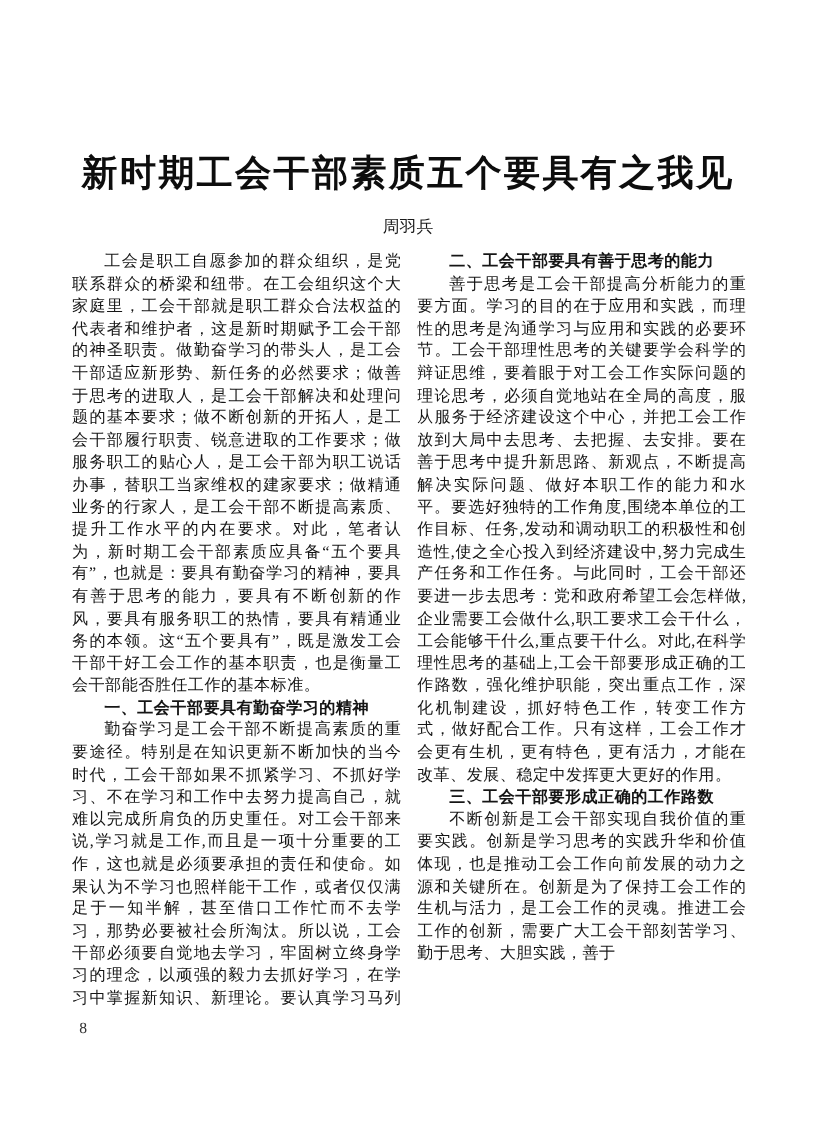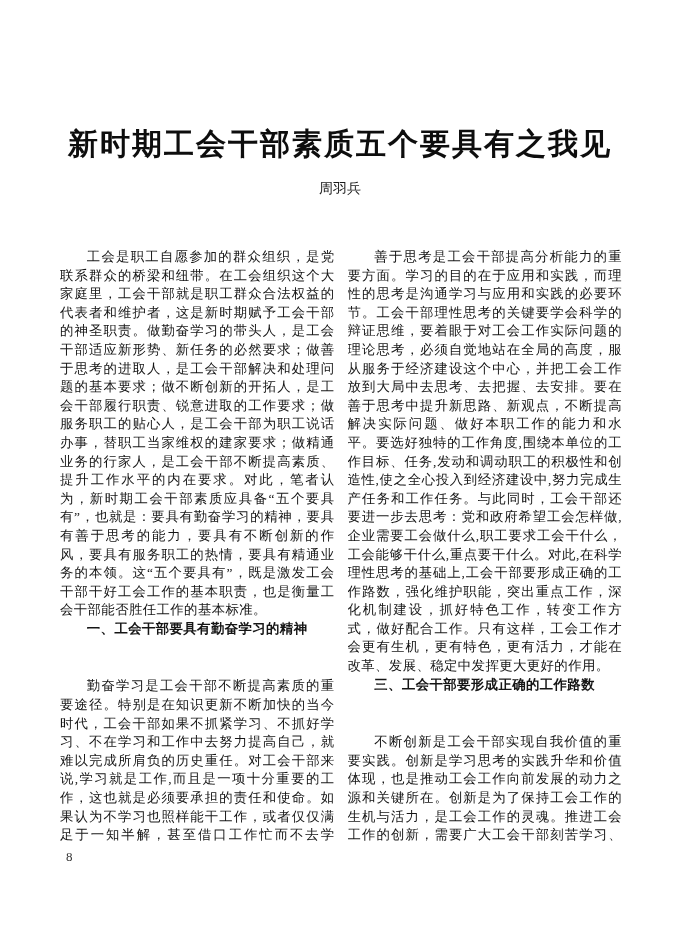--- a/index.html
+++ b/index.html
@@ -77,21 +77,20 @@
   .para, .sec-heading {
     margin: 0;
     font-size: 13.4px;
     line-height: 18.6px;
     text-align: justify;
     text-justify: inter-ideograph;
     letter-spacing: 0.4px;
   }
   .para.indent {
     text-indent: 2em;
-    margin-top: 39px;
   }
   .sec-heading {
     font-weight: bold;
     text-indent: 2em;
     font-family: "Liberation Sans", "DejaVu Sans", sans-serif;
     font-size: 13.4px;
   }
   .page-number {
     position: absolute;
     left: 66px;
@@ -110,20 +109,21 @@
 
   <div class="article-author">周羽兵</div>
 
   <div class="columns">
     <div class="col" id="col-left">
         <p class="para indent">工会是职工自愿参加的群众组织，是党联系群众的桥梁和纽带。在工会组织这个大家庭里，工会干部就是职工群众合法权益的代表者和维护者，这是新时期赋予工会干部的神圣职责。做勤奋学习的带头人，是工会干部适应新形势、新任务的必然要求；做善于思考的进取人，是工会干部解决和处理问题的基本要求；做不断创新的开拓人，是工会干部履行职责、锐意进取的工作要求；做服务职工的贴心人，是工会干部为职工说话办事，替职工当家维权的建家要求；做精通业务的行家人，是工会干部不断提高素质、提升工作水平的内在要求。对此，笔者认为，新时期工会干部素质应具备“五个要具有”，也就是：要具有勤奋学习的精神，要具有善于思考的能力，要具有不断创新的作风，要具有服务职工的热情，要具有精通业务的本领。这“五个要具有”，既是激发工会干部干好工会工作的基本职责，也是衡量工会干部能否胜任工作的基本标准。</p>
         <h3 class="sec-heading">一、工会干部要具有勤奋学习的精神</h3>
         <p class="para indent">勤奋学习是工会干部不断提高素质的重要途径。特别是在知识更新不断加快的当今时代，工会干部如果不抓紧学习、不抓好学习、不在学习和工作中去努力提高自己，就难以完成所肩负的历史重任。对工会干部来说,学习就是工作,而且是一项十分重要的工作，这也就是必须要承担的责任和使命。如果认为不学习也照样能干工作，或者仅仅满足于一知半解，甚至借口工作忙而不去学习，那势必要被社会所淘汰。所以说，工会干部必须要自觉地去学习，牢固树立终身学习的理念，以顽强的毅力去抓好学习，在学习中掌握新知识、新理论。要认真学习马列主义、毛泽东思想、邓小平理论和“三个代表”重要思想，学习科学发展观和构建社会主义和谐社会等重大战略思想，学习新时期党对工会工作提出的一系列新要求，学习工会的基础理论和各项业务，学习</p>
       </div>
     <div class="col" id="col-right">
+        <h3 class="sec-heading">二、工会干部要具有善于思考的能力</h3>
         <p class="para indent">善于思考是工会干部提高分析能力的重要方面。学习的目的在于应用和实践，而理性的思考是沟通学习与应用和实践的必要环节。工会干部理性思考的关键要学会科学的辩证思维，要着眼于对工会工作实际问题的理论思考，必须自觉地站在全局的高度，服从服务于经济建设这个中心，并把工会工作放到大局中去思考、去把握、去安排。要在善于思考中提升新思路、新观点，不断提高解决实际问题、做好本职工作的能力和水平。要选好独特的工作角度,围绕本单位的工作目标、任务,发动和调动职工的积极性和创造性,使之全心投入到经济建设中,努力完成生产任务和工作任务。与此同时，工会干部还要进一步去思考：党和政府希望工会怎样做,企业需要工会做什么,职工要求工会干什么，工会能够干什么,重点要干什么。对此,在科学理性思考的基础上,工会干部要形成正确的工作路数，强化维护职能，突出重点工作，深化机制建设，抓好特色工作，转变工作方式，做好配合工作。只有这样，工会工作才会更有生机，更有特色，更有活力，才能在改革、发展、稳定中发挥更大更好的作用。</p>
         <h3 class="sec-heading">三、工会干部要形成正确的工作路数</h3>
         <p class="para indent">不断创新是工会干部实现自我价值的重要实践。创新是学习思考的实践升华和价值体现，也是推动工会工作向前发展的动力之源和关键所在。创新是为了保持工会工作的生机与活力，是工会工作的灵魂。推进工会工作的创新，需要广大工会干部刻苦学习、勤于思考、大胆实践，善于</p>
       </div>
   </div>
 
   <div class="page-number">8</div>
 
 </div>
 

